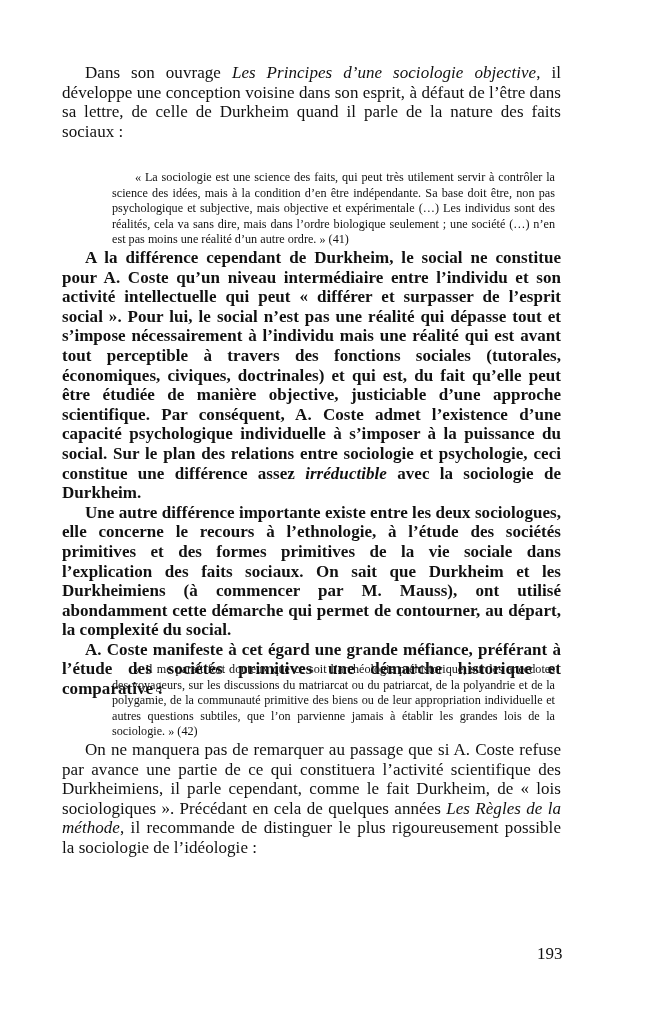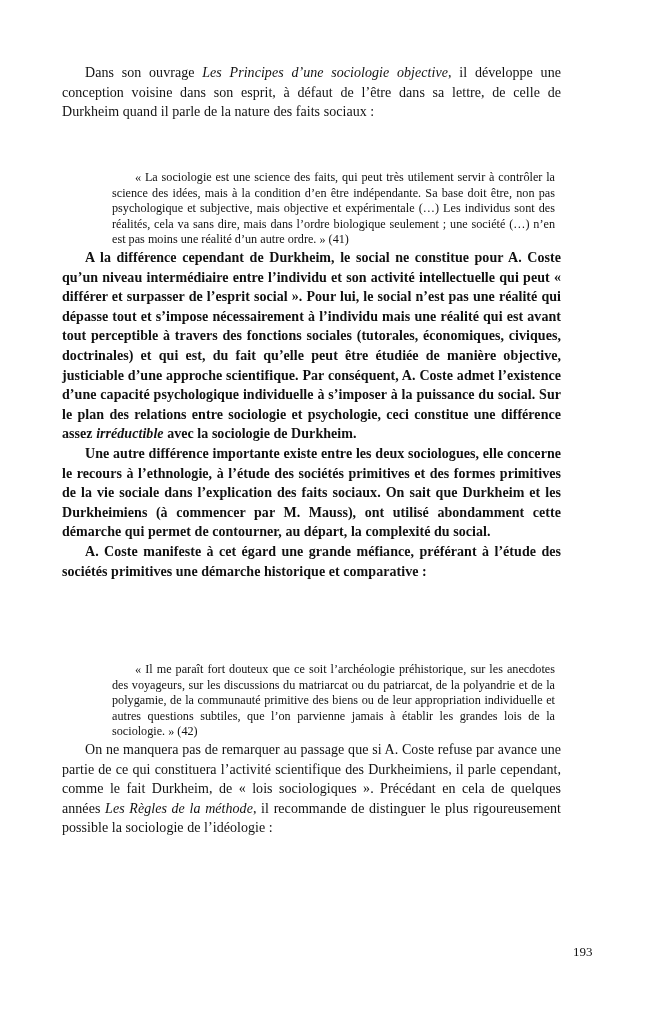--- a/index.html
+++ b/index.html
@@ -1,37 +1,36 @@
 <!DOCTYPE html>
 <html><head>
   <meta charset="utf-8">
   <style>
     html, body { margin: 0; padding: 0; background: #ffffff; }
     body { width: 650px; height: 1036px; position: relative; overflow: hidden; color: #111; }
     .page { position: absolute; left: 0; top: 0; width: 650px; height: 1036px; background: #fff; }
     .body-text {
       position: absolute; left: 62px; width: 499px;
       font-family: "Liberation Serif", "DejaVu Serif", serif;
-      font-size: 14px; line-height: 19.6px; text-align: justify;
+      font-size: 17px; line-height: 19.6px; text-align: justify;
       letter-spacing: 0.05px;
     }
     .body-text p { margin: 0; text-indent: 23px; }
     .quote {
       position: absolute; left: 106px; width: 455px;
       font-family: "Liberation Serif", "DejaVu Serif", serif;
       font-size: 12.2px; line-height: 15.6px; text-align: justify;
     }
     .quote p { margin: 6px; text-indent: 23px; }
     .quote.q3 { left: 106px; width: 455px; }
     em { font-style: italic; }
     .page-number {
       position: absolute; left: 537px; top: 944px;
       font-family: "Liberation Serif", "DejaVu Serif", serif;
-      font-size: 13px;
-      margin-left: 36px;
+      font-size: 17px;
     }
   </style>
 </head>
 <body>
 
 <div class="page">
 
   <div class="body-text" style="top:63px;">
     <p><span>Dans son ouvrage </span><em>Les Principes d’une sociologie objective</em><span>, il développe une conception voisine dans son esprit, à défaut de l’être dans sa lettre, de celle de Durkheim quand il parle de la nature des faits sociaux :</span></p>
   </div>

